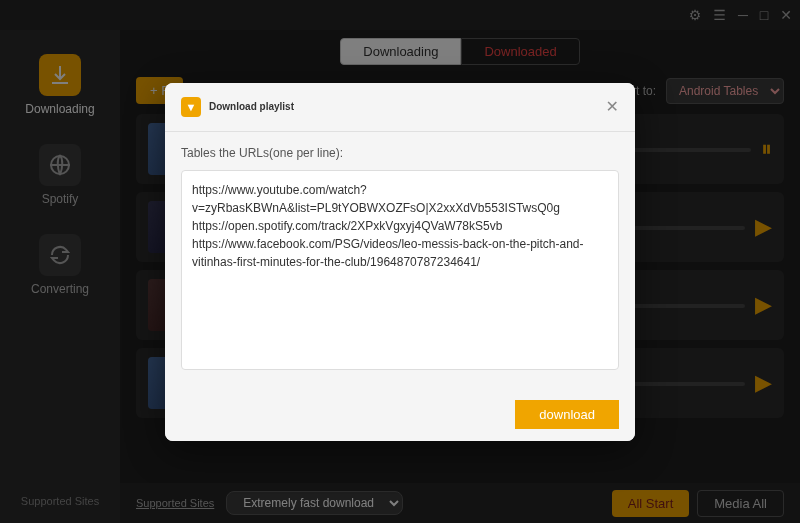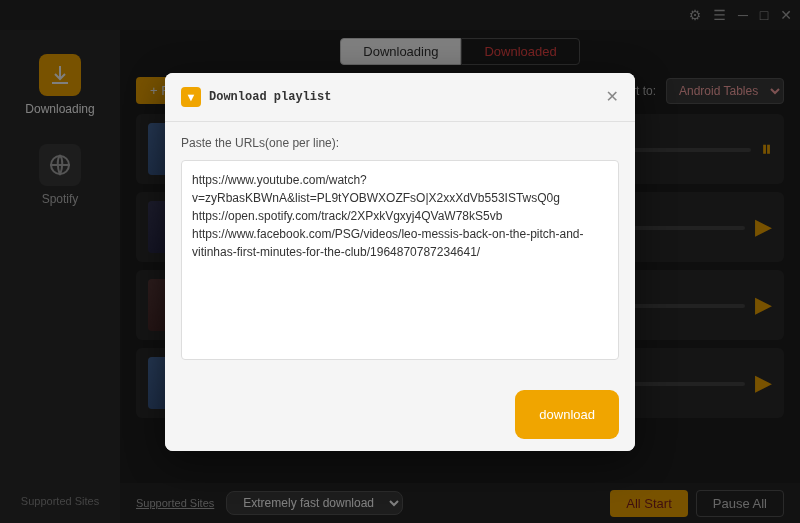--- a/index.html
+++ b/index.html
@@ -312,25 +312,24 @@
       background: #f0a500;
       border-radius: 4px;
       display: flex;
       align-items: center;
       justify-content: center;
       font-size: 11px;
       color: #fff;
       flex-shrink: 0;
     }
     .modal-title {
-      font-size: 12px;
+      font-size: 10px;
       color: #333;
       font-weight: 600;
       flex: 1;
-      font-family: Liberation Mono, monospace;
     }
     .modal-close {
       color: #888;
       cursor: pointer;
       font-size: 16px;
       line-height: 1;
     }
     .modal-body {
       padding: 14px 16px;
       background: #f5f5f5;
@@ -357,22 +356,22 @@
     .modal-footer {
       display: flex;
       justify-content: flex-end;
       padding: 12px 16px;
       background: #f5f5f5;
     }
     .modal-download-btn {
       background: #f0a500;
       color: #fff;
       border: none;
-      border-radius: 9px;
-      padding: 17px 24px;
+      border-radius: 0;
+      padding: 7px 24px;
       font-size: 13px;
       cursor: pointer;
     }
 
     
     ::-webkit-scrollbar { width: 4px; }
     ::-webkit-scrollbar-track { background: #2a2a2a; }
     ::-webkit-scrollbar-thumb { background: #555; border-radius: 2px; }
   </style>
 </head>
@@ -403,20 +402,29 @@
     <div class="sidebar-item">
       <div class="sidebar-icon">
         <svg viewBox="0 0 24 24" fill="none" stroke="#aaa" stroke-width="2">
           <circle cx="12" cy="12" r="9"></circle>
           <path d="M2 12h20M12 2c-3 4-3 12 0 20M12 2c3 4 3 12 0 20"></path>
         </svg>
       </div>
       <span class="sidebar-label">Spotify</span>
     </div>
 
+    <div class="sidebar-item">
+      <div class="sidebar-icon">
+        <svg viewBox="0 0 24 24" fill="none" stroke="#aaa" stroke-width="2">
+          <path d="M4 12a8 8 0 0 1 14-5.3L20 9H14"></path>
+          <path d="M20 12a8 8 0 0 1-14 5.3L4 15h6"></path>
+        </svg>
+      </div>
+      <span class="sidebar-label">Converting</span>
+    </div>
 
     <div class="sidebar-bottom">Supported Sites</div>
   </div>
 
   <div class="content-area">
 
     <div class="top-tabs">
       <button class="tab-btn active">Downloading</button>
       <button class="tab-btn">Downloaded</button>
     </div>
@@ -475,35 +483,35 @@
         </div>
         <div class="download-action">▶</div>
       </div>
     </div>
 
     <div class="bottom-bar">
       <span class="supported-sites-link">Supported Sites</span>
       <select class="speed-select"><option>Extremely fast download</option><option>Fast download</option><option>Normal</option></select>
       <div class="bottom-actions">
         <button class="all-start-btn">All Start</button>
-        <button class="pause-all-btn">Pause All</button>
+        <button class="pause-all-btn">Media All</button>
       </div>
     </div>
   </div>
 </div>
 
 <div class="modal-overlay">
   <div class="modal">
     <div class="modal-header">
       <div class="modal-app-icon">▼</div>
       <span class="modal-title">Download playlist</span>
       <span class="modal-close">✕</span>
     </div>
     <div class="modal-body">
-      <div class="modal-instruction">Paste the URLs(one per line):</div>
+      <div class="modal-instruction">Tables the URLs(one per line):</div>
       <textarea class="modal-textarea" style="">https://www.youtube.com/watch?v=zyRbasKBWnA&amp;list=PL9tYOBWXOZFsO|X2xxXdVb553ISTwsQ0g
 https://open.spotify.com/track/2XPxkVgxyj4QVaW78kS5vb
 https://www.facebook.com/PSG/videos/leo-messis-back-on-the-pitch-and-vitinhas-first-minutes-for-the-club/1964870787234641/</textarea>
     </div>
     <div class="modal-footer">
       <button class="modal-download-btn">download</button>
     </div>
   </div>
 </div>
 

